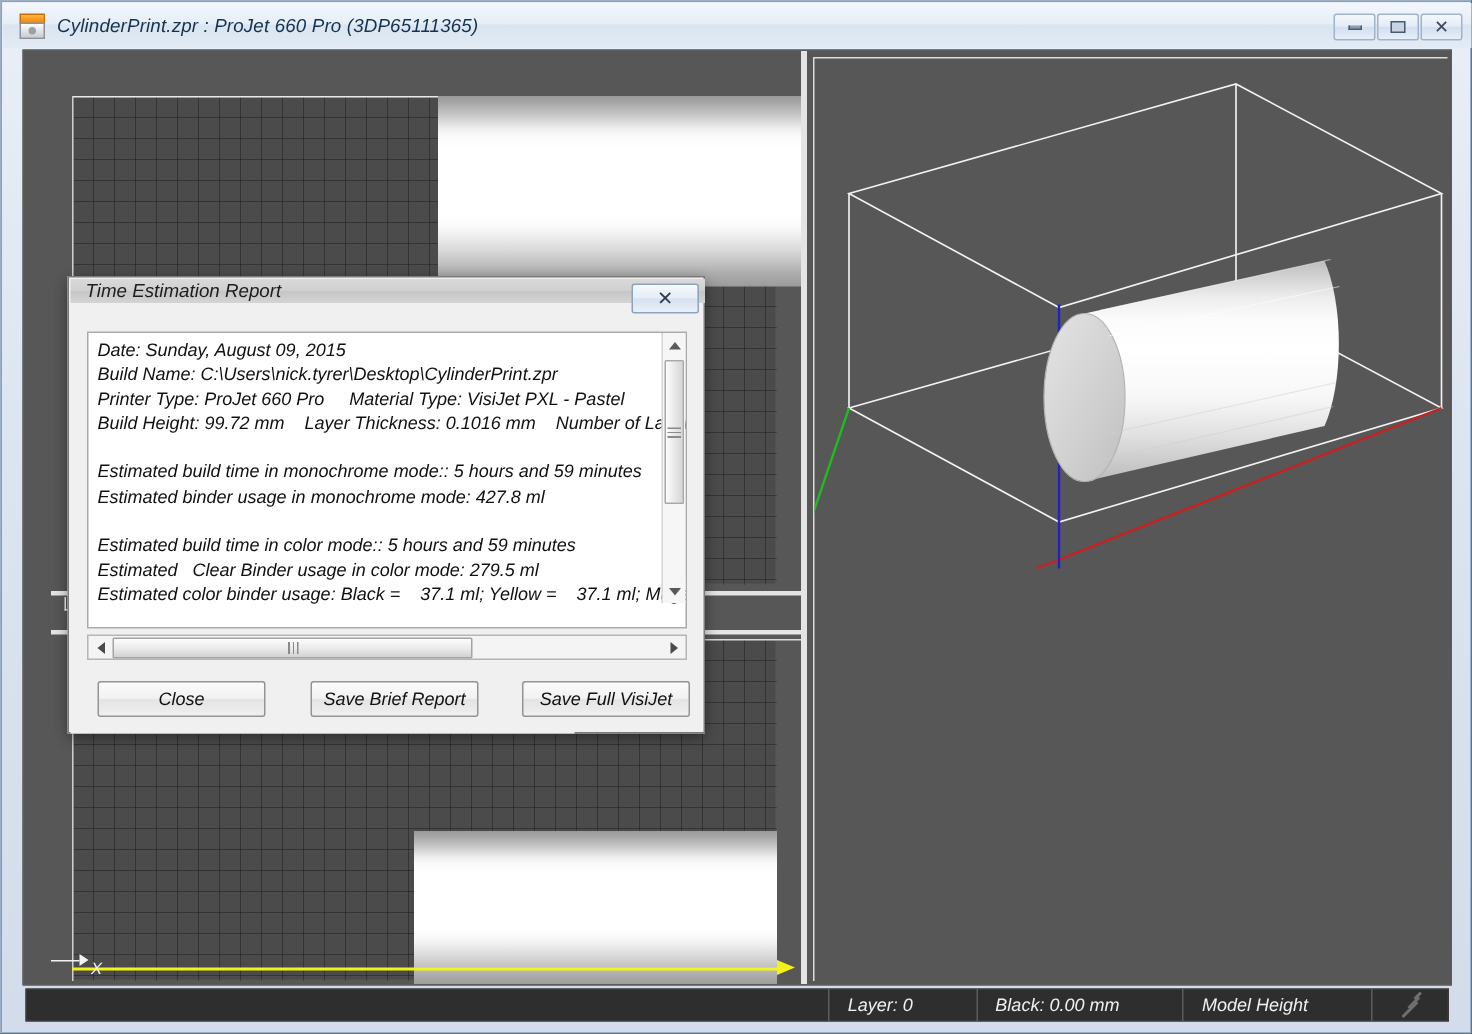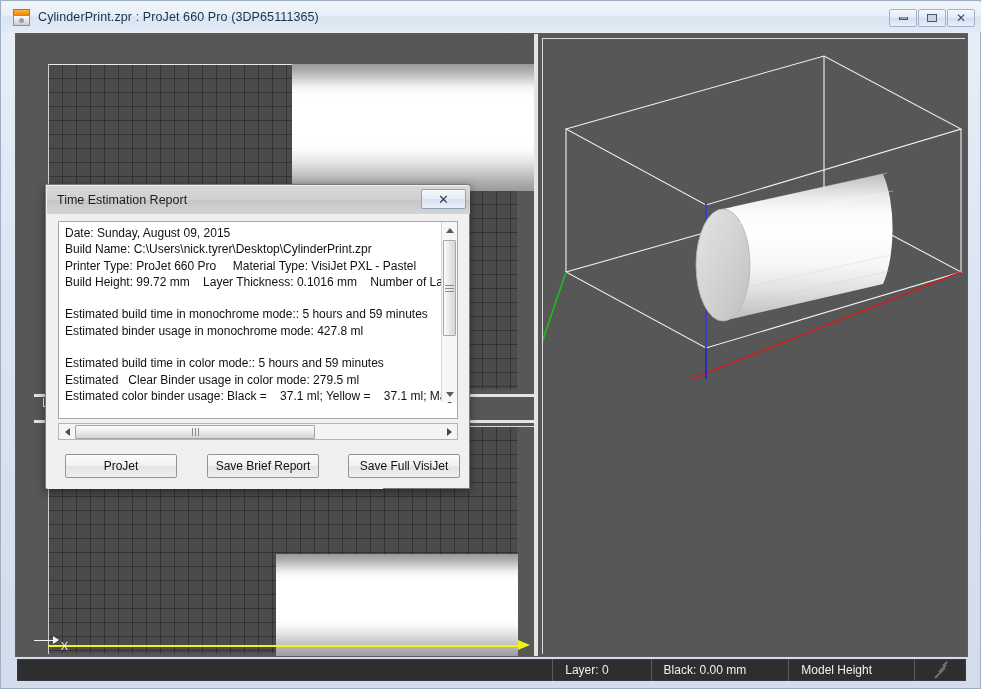--- a/index.html
+++ b/index.html
@@ -14,20 +14,21 @@
   }
 
   
   #app-window {
     position: absolute;
     left: 0; top: 0;
     width: 981px; height: 689px;
     background: linear-gradient(to bottom, #e8eff7 0%, #dce6f2 40%, #d2dcea 100%);
     border: 1px solid #9dafc4;
     padding: 0;
+    font-style: italic;
   }
 
   
   #titlebar {
     position: absolute;
     left: 1px; top: 1px;
     width: 979px; height: 30px;
     background: linear-gradient(to bottom, #f2f7fc 0%, #e6eef7 45%, #dae5f1 50%, #e2ebf5 100%);
     display: flex;
     align-items: center;
@@ -317,21 +318,21 @@
     position: absolute;
     left: 44px; top: 183px;
     width: 425px; height: 305px;
     background: #f0f0f0;
     border: 1px solid #7b7b7b;
     box-shadow: 0 3px 9px rgba(0,0,0,0.45);
   }
   #dlg-titlebar {
     position: absolute;
     left: 1px; top: 1px;
-    width: 423px; height: 28px;
+    width: 423px; height: 16px;
     background: linear-gradient(to bottom, #d9d9d9 0%, #d0d0d0 48%, #c6c6c6 52%, #d4d4d4 100%);
     display: flex;
     align-items: center;
   }
   #dlg-title {
     margin-left: 10px;
     font-size: 12.5px;
     color: #1d1d1d;
     white-space: nowrap;
   }
@@ -669,20 +670,20 @@
         <div id="rp-hthumb">
           <span class="grip-lines-h"></span>
         </div>
         <div id="rp-hspacer"></div>
         <div class="sb-arrow-h">
           <span class="tri-rt"></span>
         </div>
       </div>
 
       <div id="dlg-buttons">
-        <div class="dlg-btn" id="btn-close">ProJet</div>
+        <div class="dlg-btn" id="btn-close">Close</div>
         <div class="dlg-btn" id="btn-brief">Save Brief Report</div>
         <div class="dlg-btn" id="btn-full">Save Full VisiJet</div>
       </div>
     </div>
   </div>
 
 </div>
 
 </body></html>

